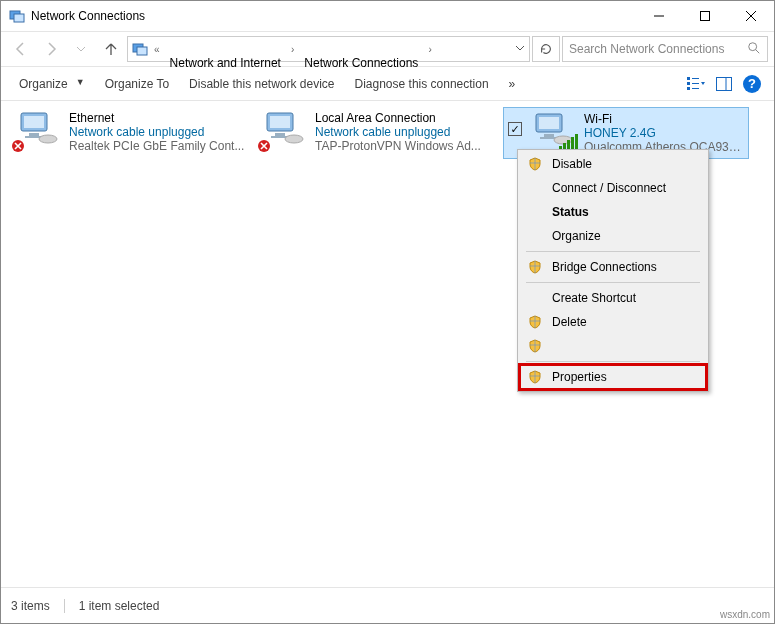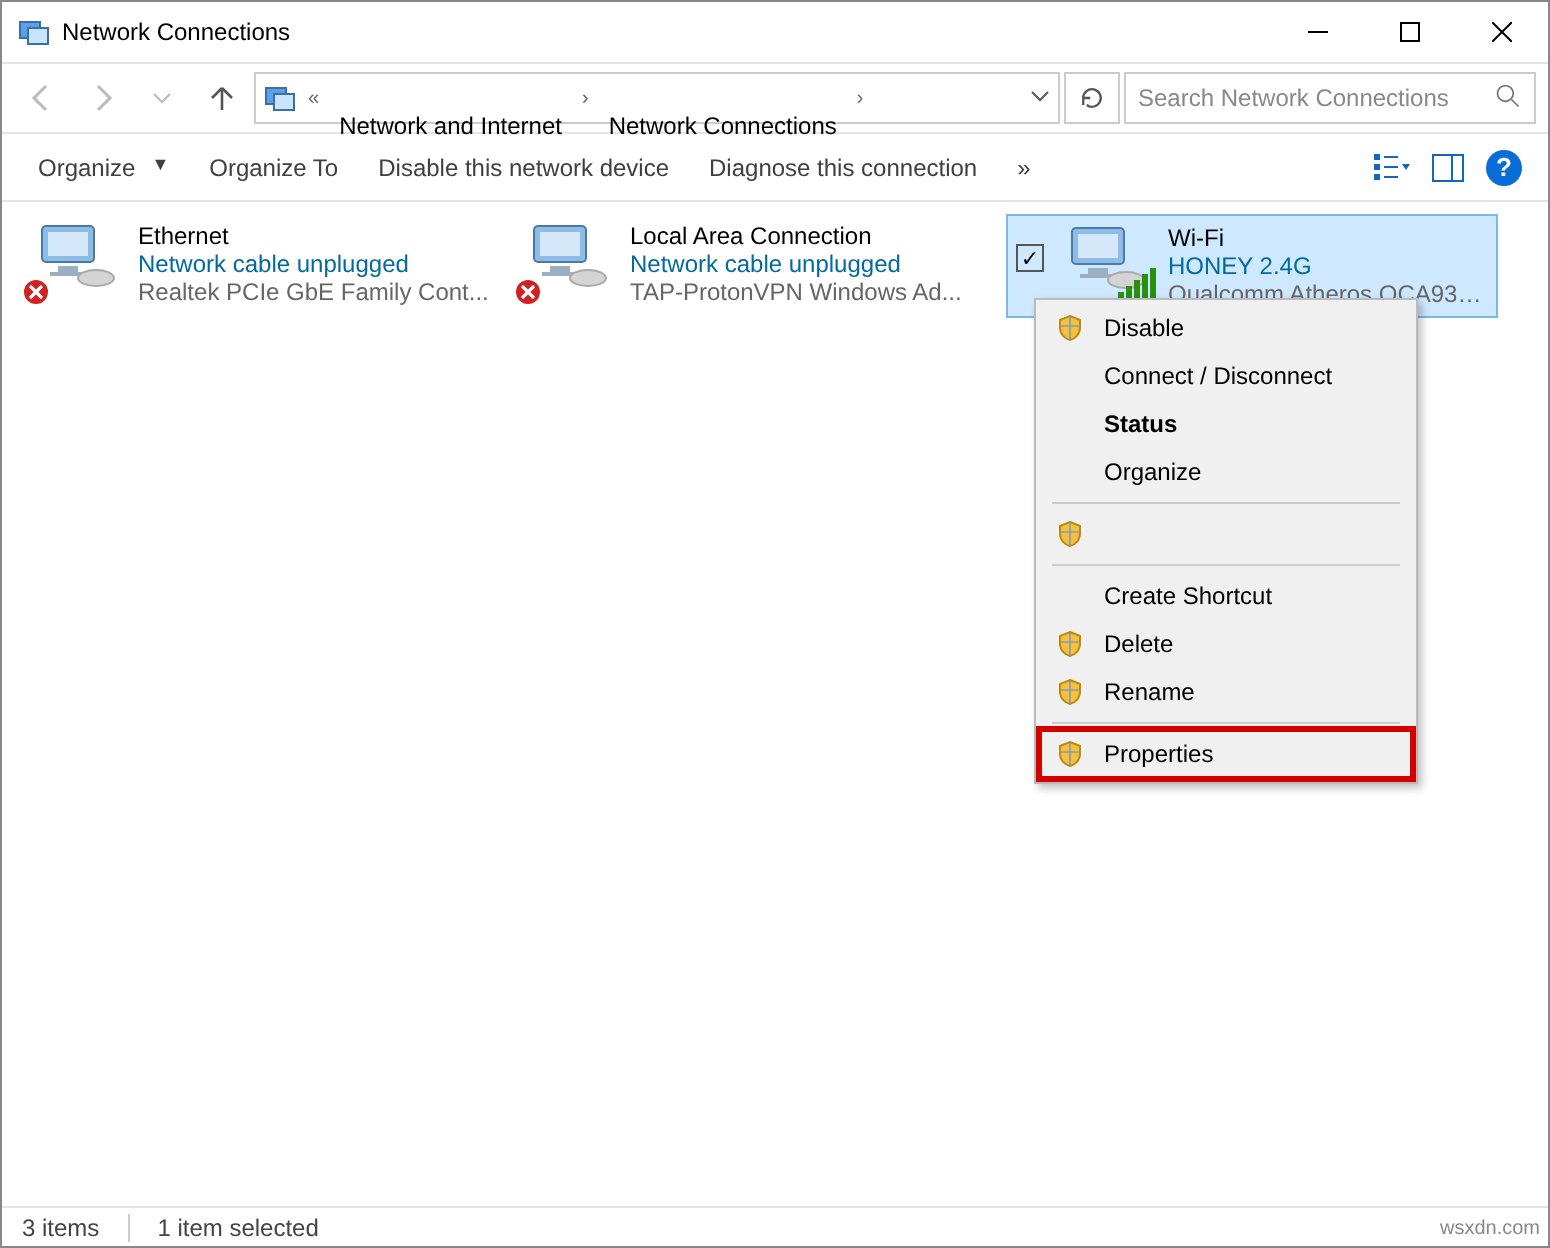--- a/index.html
+++ b/index.html
@@ -50,21 +50,21 @@
 
 .context-menu { position: absolute; top: 48px; left: 516px; width: 192px; background: #f0f0f0; border: 1px solid #bbb; box-shadow: 2px 2px 4px rgba(0,0,0,0.25); padding: 2px; }
 .menu-item { display: flex; align-items: center; height: 24px; padding: 0 10px 0 6px; gap: 8px; }
 .menu-icon-slot { width: 18px; height: 18px; display: flex; align-items: center; justify-content: center; }
 .menu-label { flex: 1; }
 .menu-item.bold .menu-label { font-weight: 600; }
 .menu-sep { height: 1px; background: #ccc; margin: 3px 6px; }
 .menu-item.highlighted { outline: 3px solid #d40000; outline-offset: -1px; }
 
 
-.status-bar { position: absolute; bottom: 0; left: 0; right: 0; height: 20px; border-top: 1px solid #e5e5e5; display: flex; align-items: center; padding: 0 10px; gap: 14px; color: #444; }
+.status-bar { position: absolute; bottom: 0; left: 0; right: 0; height: 36px; border-top: 1px solid #e5e5e5; display: flex; align-items: center; padding: 0 10px; gap: 14px; color: #444; }
 .status-sep { width: 1px; height: 14px; background: #ccc; }
 .watermark { position: absolute; right: 4px; bottom: 3px; font-size: 10px; color: #888; }
 
 
 .comp-svg { width: 44px; height: 34px; }
 .signal-bars { position: absolute; bottom: 0; right: 0; display: flex; align-items: flex-end; gap: 1px; }
 .signal-bars .b { width: 3px; background: #2a9010; }
 .red-x { position: absolute; bottom: -4px; left: -4px; width: 14px; height: 14px; }
 </style>
 </head>
@@ -262,20 +262,21 @@
         <span class="menu-label">Organize</span>
       </div>
       <div class="menu-sep"></div>
       <div class="menu-item">
         <span class="menu-icon-slot">
           <svg width="14" height="14" viewBox="0 0 14 14">
             <path d="M7 1 L12 3 V7 C12 10 9.5 12.5 7 13 C4.5 12.5 2 10 2 7 V3 Z" fill="#f5c040" stroke="#c08a10"></path>
             <path d="M7 1 L7 13 M2 6 L12 6" stroke="#5a8fd6" stroke-width="0.6"></path>
           </svg>
         </span>
+        <span class="menu-label">Bridge Connections</span>
       </div>
       <div class="menu-sep"></div>
       <div class="menu-item">
         <span class="menu-icon-slot"></span>
         <span class="menu-label">Create Shortcut</span>
       </div>
       <div class="menu-item">
         <span class="menu-icon-slot">
           <svg width="14" height="14" viewBox="0 0 14 14">
             <path d="M7 1 L12 3 V7 C12 10 9.5 12.5 7 13 C4.5 12.5 2 10 2 7 V3 Z" fill="#f5c040" stroke="#c08a10"></path>
@@ -284,21 +285,20 @@
         </span>
         <span class="menu-label">Delete</span>
       </div>
       <div class="menu-item">
         <span class="menu-icon-slot">
           <svg width="14" height="14" viewBox="0 0 14 14">
             <path d="M7 1 L12 3 V7 C12 10 9.5 12.5 7 13 C4.5 12.5 2 10 2 7 V3 Z" fill="#f5c040" stroke="#c08a10"></path>
             <path d="M7 1 L7 13 M2 6 L12 6" stroke="#5a8fd6" stroke-width="0.6"></path>
           </svg>
         </span>
-        <span class="menu-label">Rename</span>
       </div>
       <div class="menu-sep"></div>
       <div class="menu-item highlighted">
         <span class="menu-icon-slot">
           <svg width="14" height="14" viewBox="0 0 14 14">
             <path d="M7 1 L12 3 V7 C12 10 9.5 12.5 7 13 C4.5 12.5 2 10 2 7 V3 Z" fill="#f5c040" stroke="#c08a10"></path>
             <path d="M7 1 L7 13 M2 6 L12 6" stroke="#5a8fd6" stroke-width="0.6"></path>
           </svg>
         </span>
         <span class="menu-label">Properties</span>

